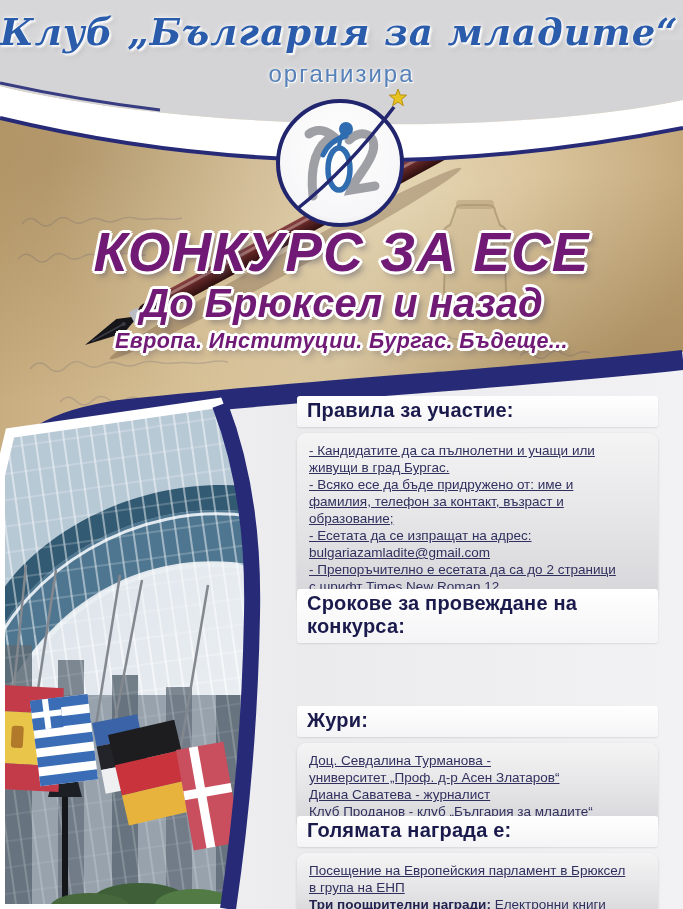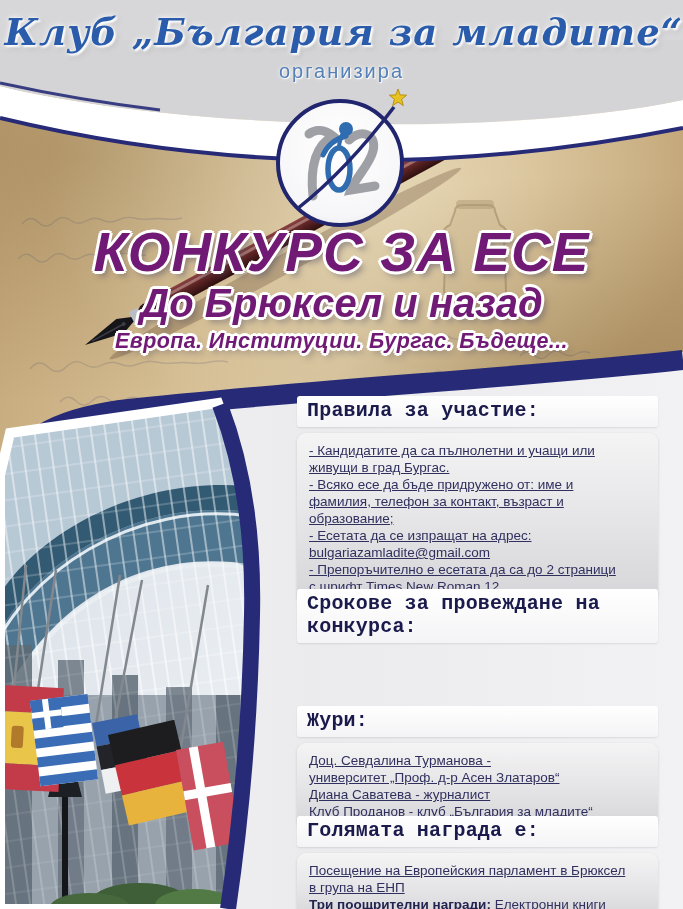--- a/index.html
+++ b/index.html
@@ -1,26 +1,26 @@
 <!DOCTYPE html>
 <html lang="bg"><head>
 <meta charset="utf-8">
 <style>
   html,body{margin:0;padding:0;}
   .poster{position:relative;width:683px;height:909px;overflow:hidden;background:#fff;
           font-family:"Liberation Sans",sans-serif;}
   .abs{position:absolute;}
 
   
-  .h-title{position:absolute;top:10px;left:0;width:100%;text-align:right;z-index:6;
+  .h-title{position:absolute;top:10px;left:0;width:100%;text-align:left;z-index:6;
     font-family:"DejaVu Serif",serif;font-style:italic;font-weight:bold;font-size:37px;
     color:#2a5cab;letter-spacing:1px;
     text-shadow:0 0 6px #fff,0 0 2px #fff,2px 2px 2px rgba(255,255,255,.95),3px 3px 5px rgba(120,120,130,.35);}
   .h-org{position:absolute;top:60px;left:0;width:100%;text-align:center;z-index:6;
-    font-size:20px;color:#5580b8;letter-spacing:2px;
+    font-size:24px;color:#5580b8;letter-spacing:2px;
     text-shadow:0 0 4px #fff,1px 1px 1px #fff;}
 
   
   .parchment{position:absolute;top:84px;left:0;width:683px;height:392px;z-index:1;
     background:
       radial-gradient(ellipse at 12% 18%, rgba(115,85,40,.28), transparent 55%),
       radial-gradient(ellipse at 88% 78%, rgba(105,78,35,.30), transparent 50%),
       radial-gradient(ellipse at 55% 28%, rgba(255,246,218,.55), transparent 62%),
       linear-gradient(100deg,#c3a779 0%,#d9c298 34%,#e0cda6 52%,#cbb083 76%,#bfa274 100%);}
   .svgfill{position:absolute;left:0;top:0;}
@@ -31,21 +31,21 @@
                 -3px 0 0 #fff,3px 0 0 #fff,0 -3px 0 #fff,0 3px 0 #fff,4px 5px 6px rgba(70,70,95,.5);}
   .t-main{top:220px;font-size:55px;letter-spacing:1px;}
   .t-sub{top:281px;font-size:40px;}
   .t-tag{top:329px;font-size:21.5px;letter-spacing:.4px;}
 
   
   .sec{position:absolute;left:297px;width:361px;z-index:7;}
   .sec-head{margin:0 0 6px 0;padding:3px 10px 5px 10px;border-radius:3px;
     background:linear-gradient(180deg,#ffffff 0%,#f4f4f6 100%);
     font-size:20px;font-weight:bold;color:#1a1a4c;letter-spacing:.2px;
-    box-shadow:0 1px 2px rgba(0,0,0,.10);font-family:Liberation Mono, monospace;}
+    box-shadow:0 1px 2px rgba(0,0,0,.10);}
   .sec-body{background:linear-gradient(180deg,#f4f4f5 0%,#e4e4e6 55%,#d5d5d9 100%);
     border-radius:9px;padding:9px 12px;box-shadow:0 1px 3px rgba(0,0,0,.14);
     font-size:13.5px;line-height:17px;color:#30305e;}
   .line{white-space:nowrap;text-decoration:underline;}
   .sec-body b{font-weight:bold;color:#23234f;}
 
   .z-top{z-index:5;}
   .z-photo{z-index:6;}
 </style>
 </head>

